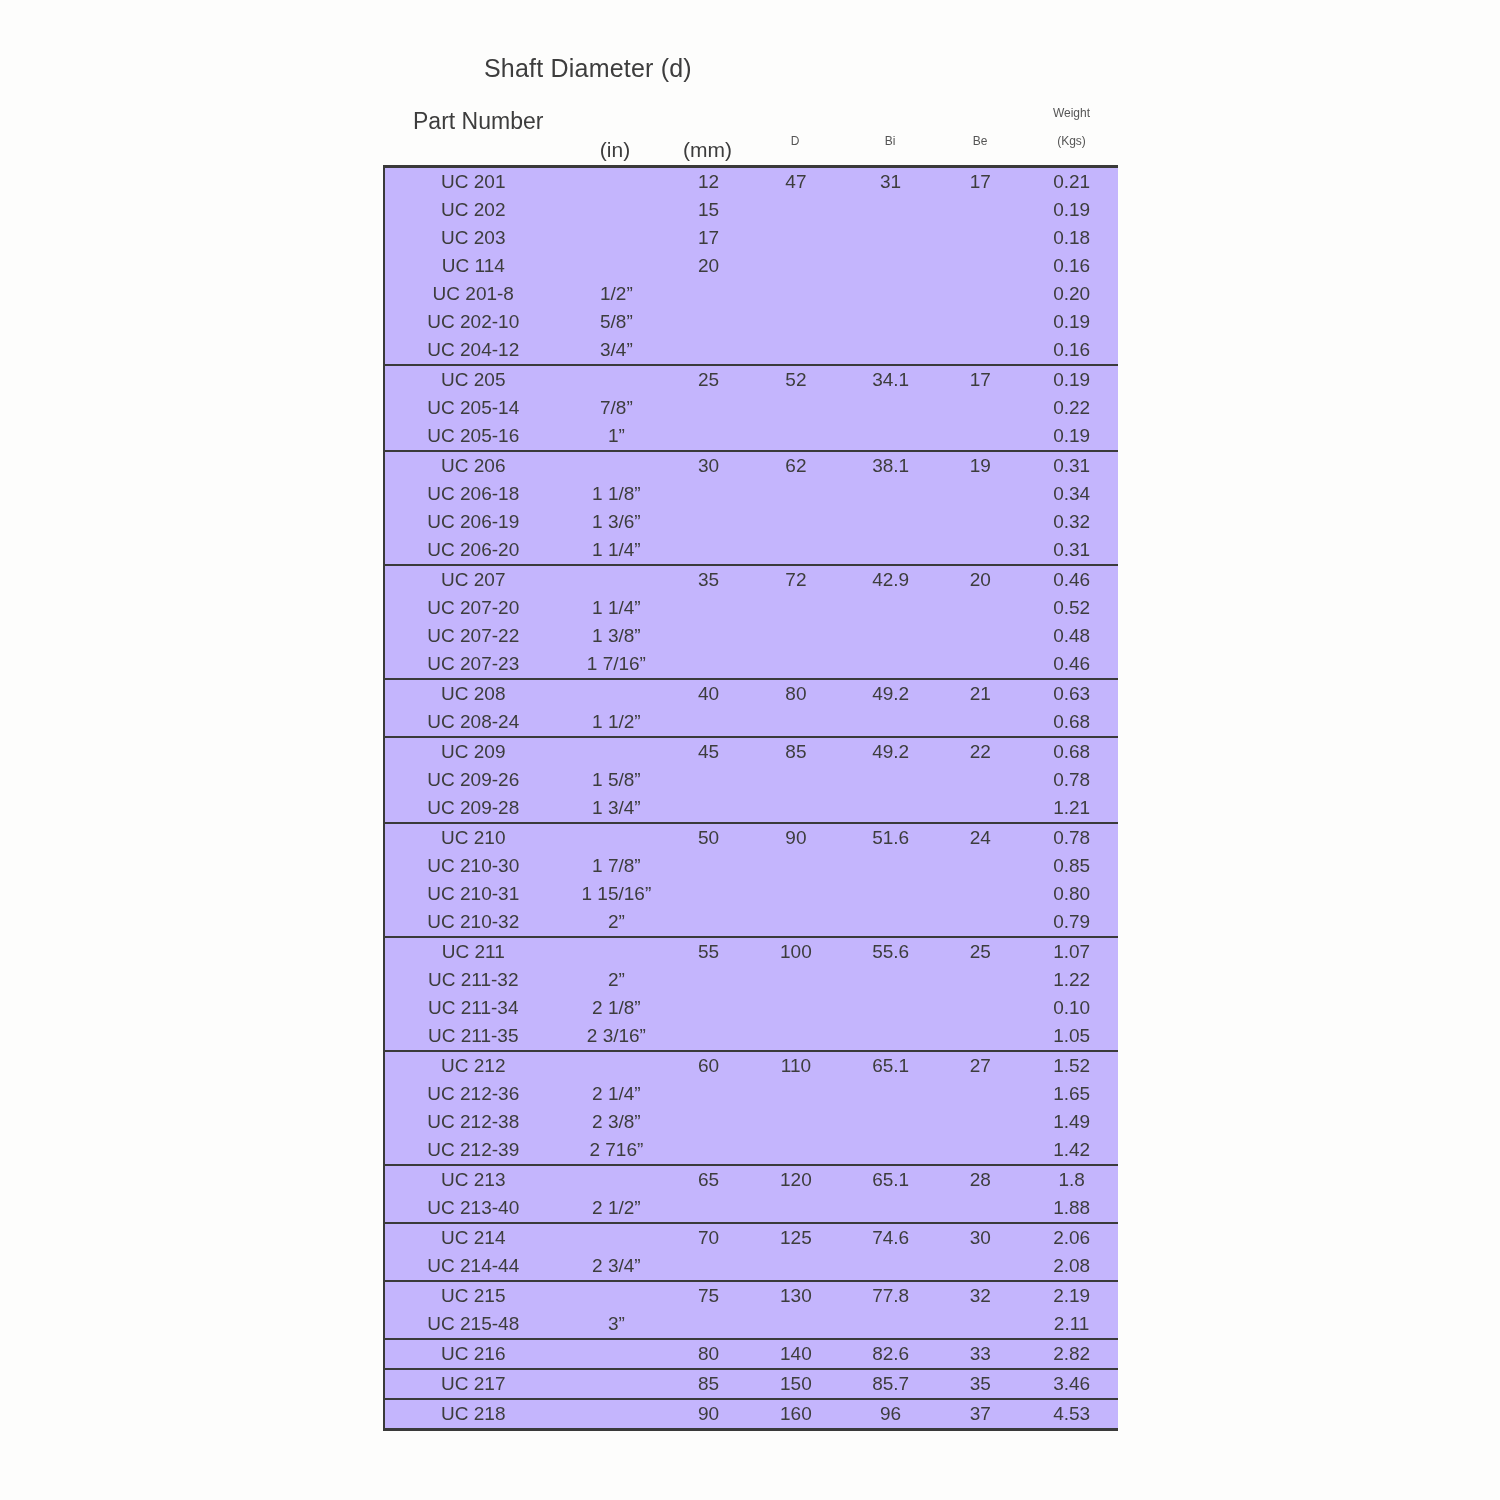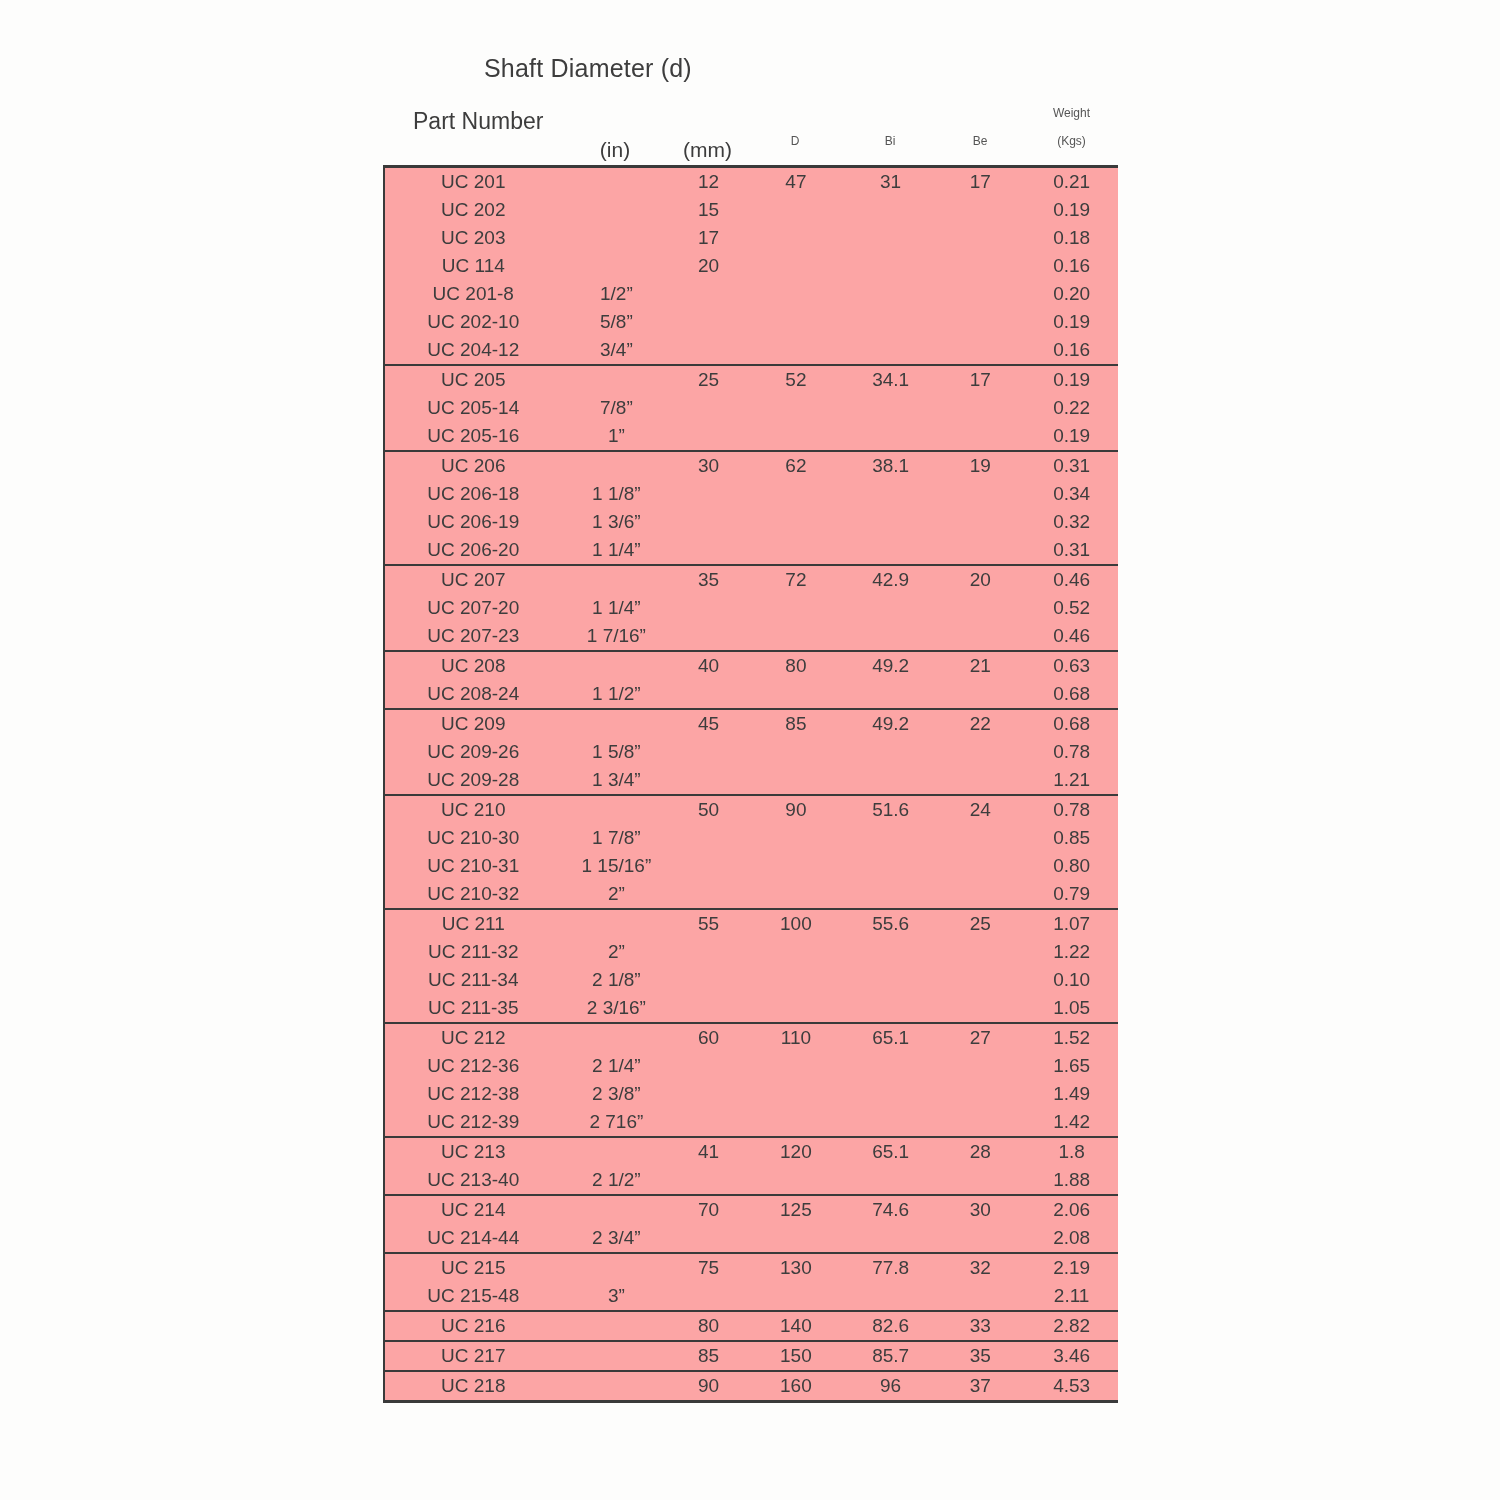--- a/index.html
+++ b/index.html
@@ -46,21 +46,21 @@
   .hdr-w2    { left: 1025px; top: 134px; width: 93px; }
 
   .spec-table {
     position: absolute;
     left: 383px;
     top: 165px;
     width: 735px;
     border-top: 3px solid #3a3a3a;
     border-bottom: 3px solid #3a3a3a;
     border-left: 2px solid #3a3a3a;
-    background: #fca5a5;
+    background: #c4b5fd;
     box-sizing: border-box;
   }
   .group { border-bottom: 2px solid #3a3a3a; }
   .group:last-child { border-bottom: none; }
   .row {
     display: flex;
     height: 28px;
     align-items: center;
   }
   .cell {
@@ -247,20 +247,29 @@
         <div class="row">
           <div class="cell c-part">UC 207-20</div>
           <div class="cell c-in">1 1/4”</div>
           <div class="cell c-mm"></div>
           <div class="cell c-d"></div>
           <div class="cell c-bi"></div>
           <div class="cell c-be"></div>
           <div class="cell c-weight">0.52</div>
         </div>
         <div class="row">
+          <div class="cell c-part">UC 207-22</div>
+          <div class="cell c-in">1 3/8”</div>
+          <div class="cell c-mm"></div>
+          <div class="cell c-d"></div>
+          <div class="cell c-bi"></div>
+          <div class="cell c-be"></div>
+          <div class="cell c-weight">0.48</div>
+        </div>
+        <div class="row">
           <div class="cell c-part">UC 207-23</div>
           <div class="cell c-in">1 7/16”</div>
           <div class="cell c-mm"></div>
           <div class="cell c-d"></div>
           <div class="cell c-bi"></div>
           <div class="cell c-be"></div>
           <div class="cell c-weight">0.46</div>
         </div>
       </div>
       <div class="group">
@@ -423,21 +432,21 @@
           <div class="cell c-d"></div>
           <div class="cell c-bi"></div>
           <div class="cell c-be"></div>
           <div class="cell c-weight">1.42</div>
         </div>
       </div>
       <div class="group">
         <div class="row">
           <div class="cell c-part">UC 213</div>
           <div class="cell c-in"></div>
-          <div class="cell c-mm">41</div>
+          <div class="cell c-mm">65</div>
           <div class="cell c-d">120</div>
           <div class="cell c-bi">65.1</div>
           <div class="cell c-be">28</div>
           <div class="cell c-weight">1.8</div>
         </div>
         <div class="row">
           <div class="cell c-part">UC 213-40</div>
           <div class="cell c-in">2 1/2”</div>
           <div class="cell c-mm"></div>
           <div class="cell c-d"></div>

